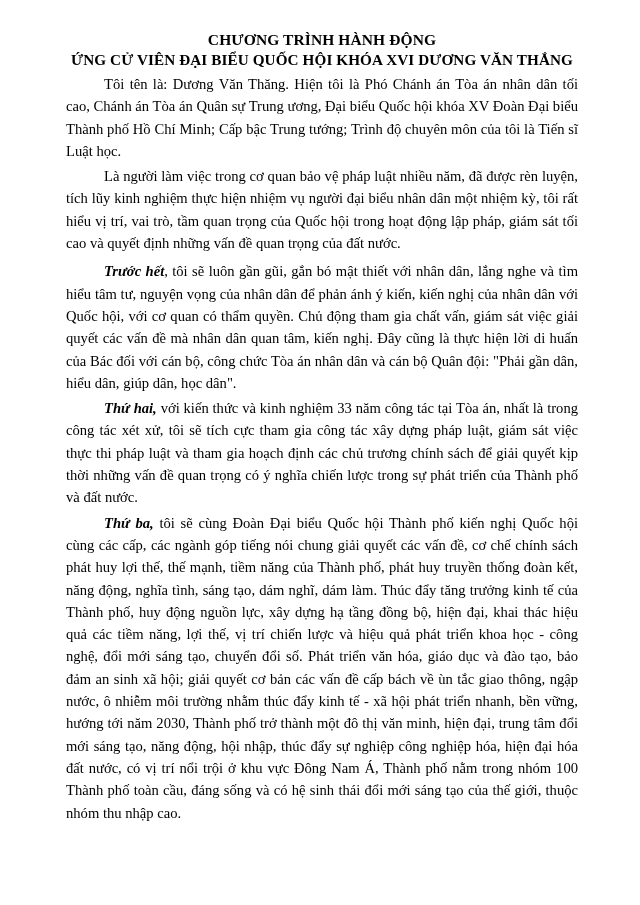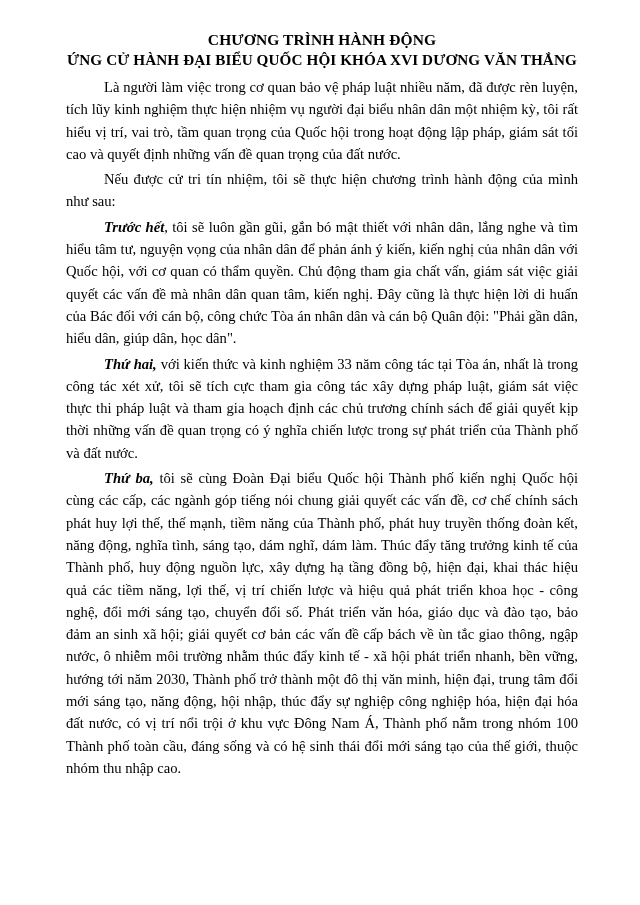--- a/index.html
+++ b/index.html
@@ -62,34 +62,34 @@
   }
   .spacer-sm { height: 3px; }
 </style>
 </head>
 <body>
 
 <div class="page">
 
   <h1 class="doc-title">
     <span>CHƯƠNG TRÌNH HÀNH ĐỘNG</span>
-    <span class="line2">ỨNG CỬ HÀNH ĐẠI BIỂU QUỐC HỘI KHÓA XVI DƯƠNG VĂN THẮNG</span>
+    <span class="line2">ỨNG CỬ VIÊN ĐẠI BIỂU QUỐC HỘI KHÓA XVI DƯƠNG VĂN THẮNG</span>
   </h1>
 
 
   <div class="spacer-sm"></div>
 
+  <p class="body-par">Tôi tên là: Dương Văn Thăng. Hiện tôi là Phó Chánh án Tòa án nhân dân tối cao, Chánh án Tòa án Quân sự Trung ương, Đại biểu Quốc hội khóa XV Đoàn Đại biểu Thành phố Hồ Chí Minh; Cấp bậc Trung tướng; Trình độ chuyên môn của tôi là Tiến sĩ Luật học.</p>
 
   <div class="spacer-sm"></div>
 
   <p class="body-par">Là người làm việc trong cơ quan bảo vệ pháp luật nhiều năm, đã được rèn luyện, tích lũy kinh nghiệm thực hiện nhiệm vụ người đại biểu nhân dân một nhiệm kỳ, tôi rất hiểu vị trí, vai trò, tầm quan trọng của Quốc hội trong hoạt động lập pháp, giám sát tối cao và quyết định những vấn đề quan trọng của đất nước.</p>
 
   <div class="spacer-sm"></div>
 
-  <p class="body-par">Nếu được cử tri tín nhiệm, tôi sẽ thực hiện chương trình hành động của mình như sau:</p>
 
   <div class="spacer-sm"></div>
 
   <p class="body-par"><span class="lead">Trước hết</span><span>, tôi sẽ luôn gần gũi, gắn bó mật thiết với nhân dân, lắng nghe và tìm hiểu tâm tư, nguyện vọng của nhân dân để phản ánh ý kiến, kiến nghị của nhân dân với Quốc hội, với cơ quan có thẩm quyền. Chủ động tham gia chất vấn, giám sát việc giải quyết các vấn đề mà nhân dân quan tâm, kiến nghị. Đây cũng là thực hiện lời di huấn của Bác đối với cán bộ, công chức Tòa án nhân dân và cán bộ Quân đội: "Phải gần dân, hiểu dân, giúp dân, học dân".</span></p>
 
   <div class="spacer-sm"></div>
 
   <p class="body-par"><span class="lead">Thứ hai,</span><span> với kiến thức và kinh nghiệm 33 năm công tác tại Tòa án, nhất là trong công tác xét xử, tôi sẽ tích cực tham gia công tác xây dựng pháp luật, giám sát việc thực thi pháp luật và tham gia hoạch định các chủ trương chính sách để giải quyết kịp thời những vấn đề quan trọng có ý nghĩa chiến lược trong sự phát triển của Thành phố và đất nước.</span></p>
 
   <div class="spacer-sm"></div>

